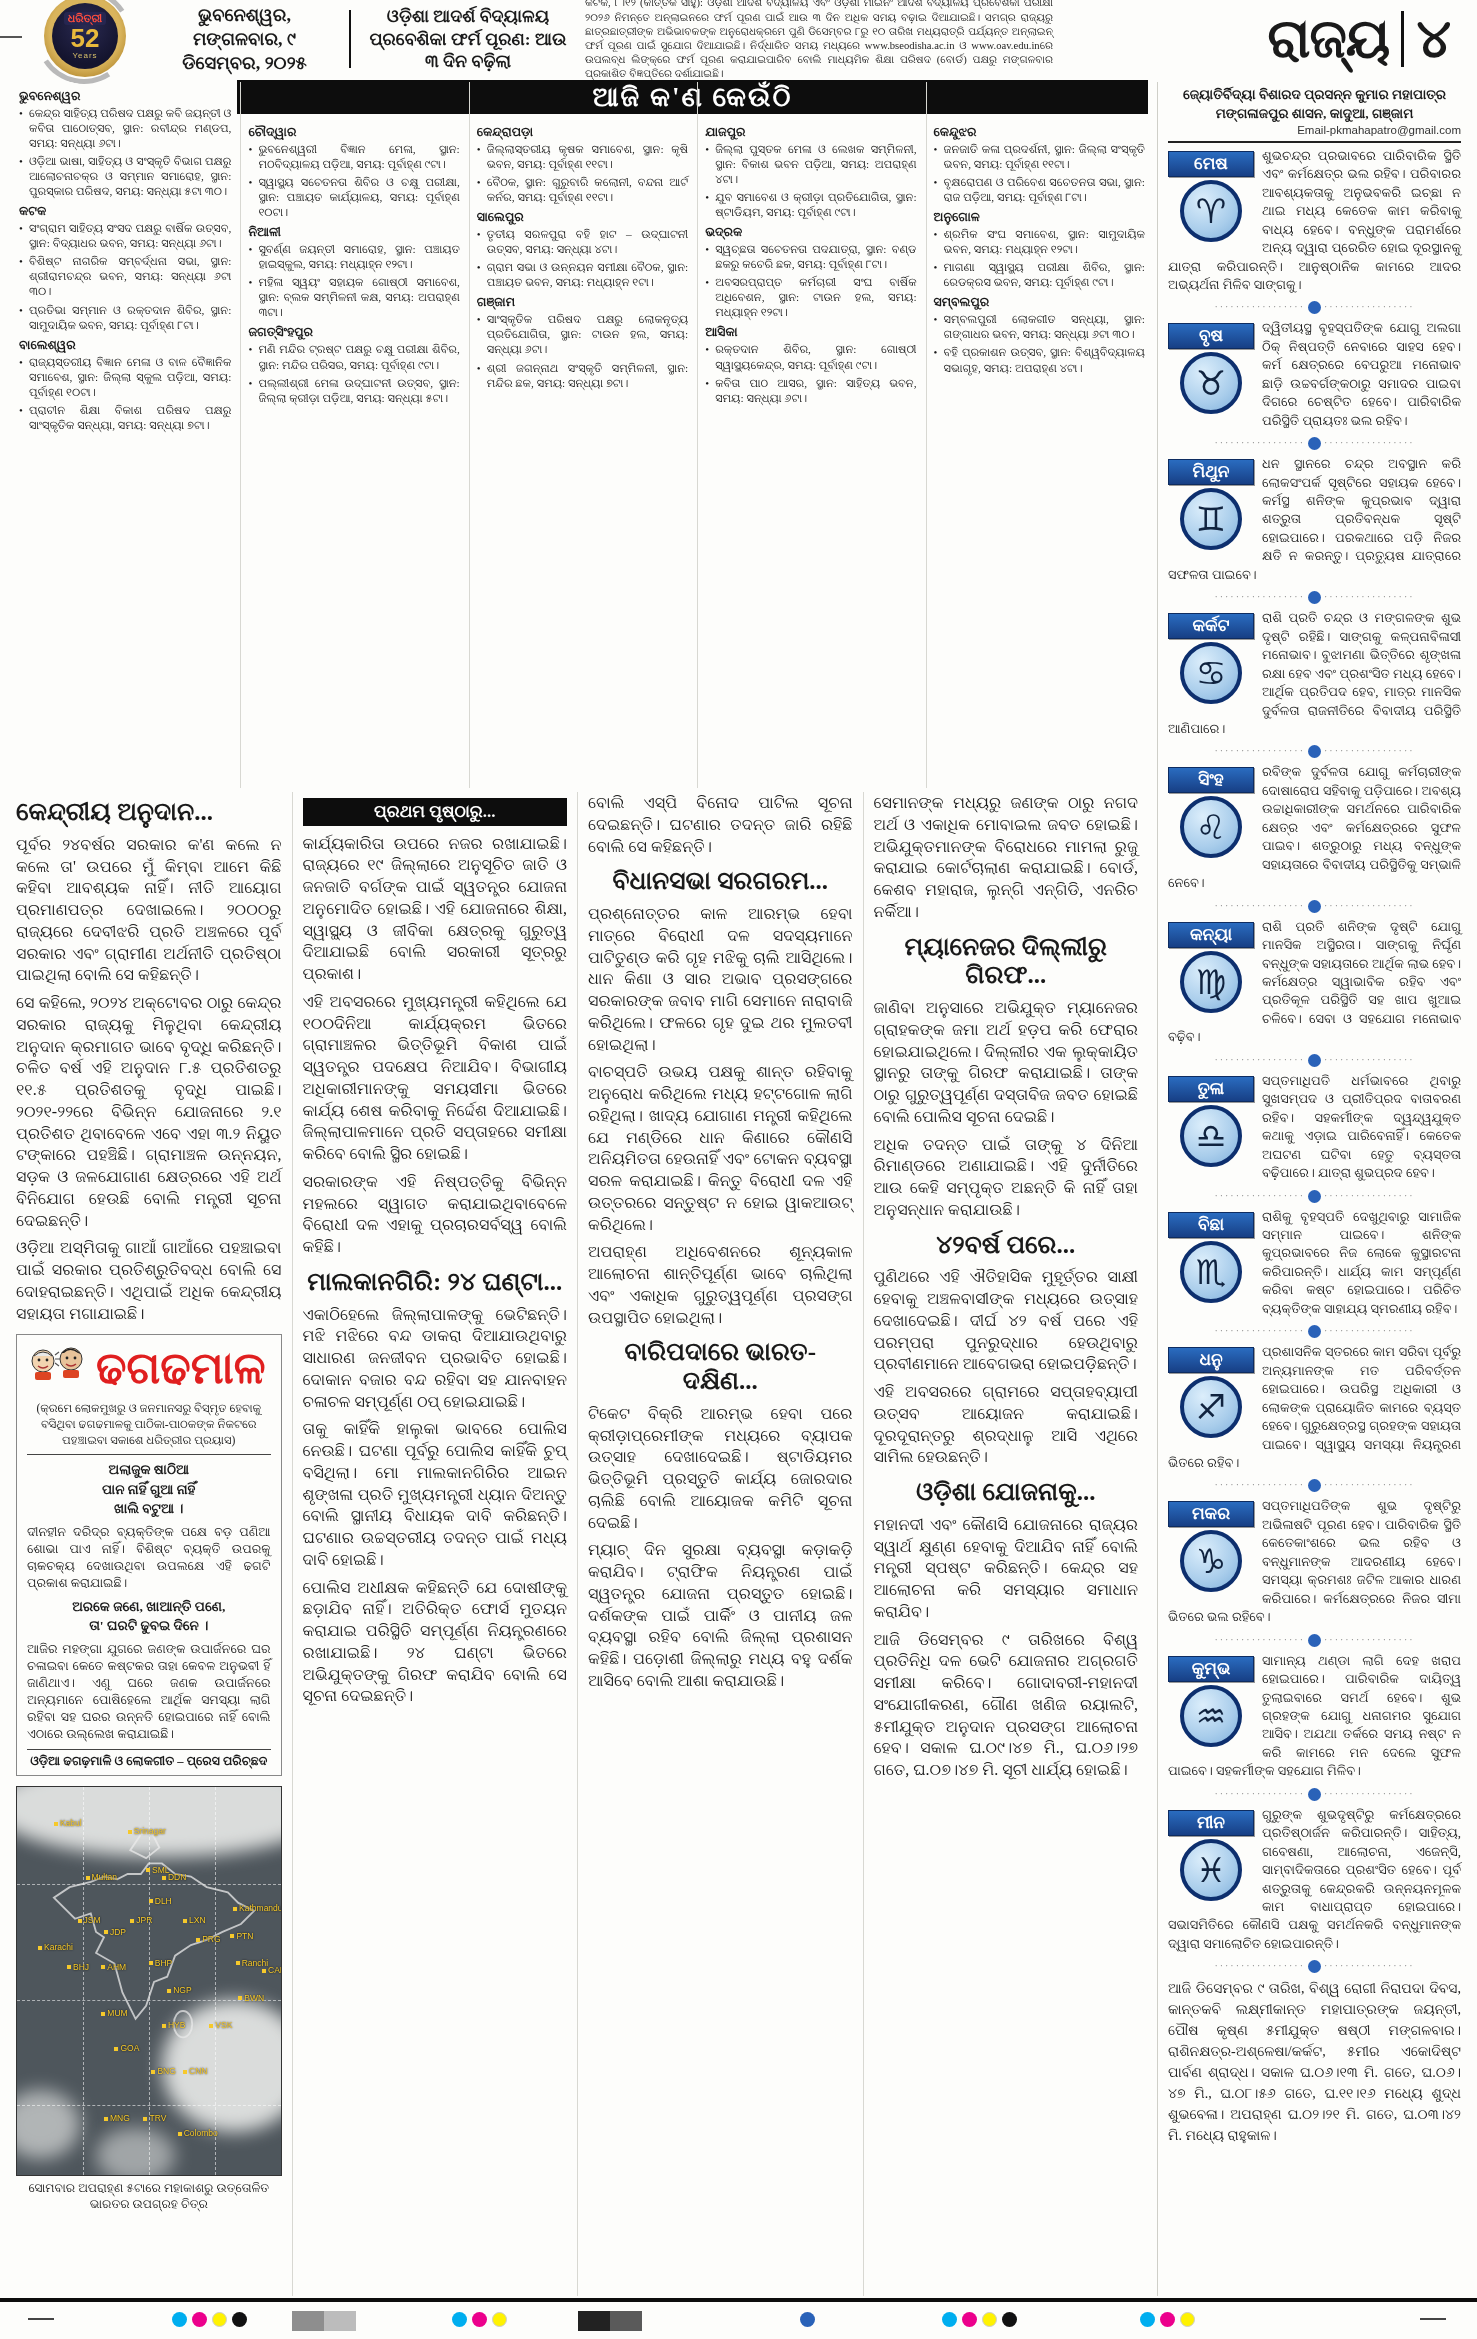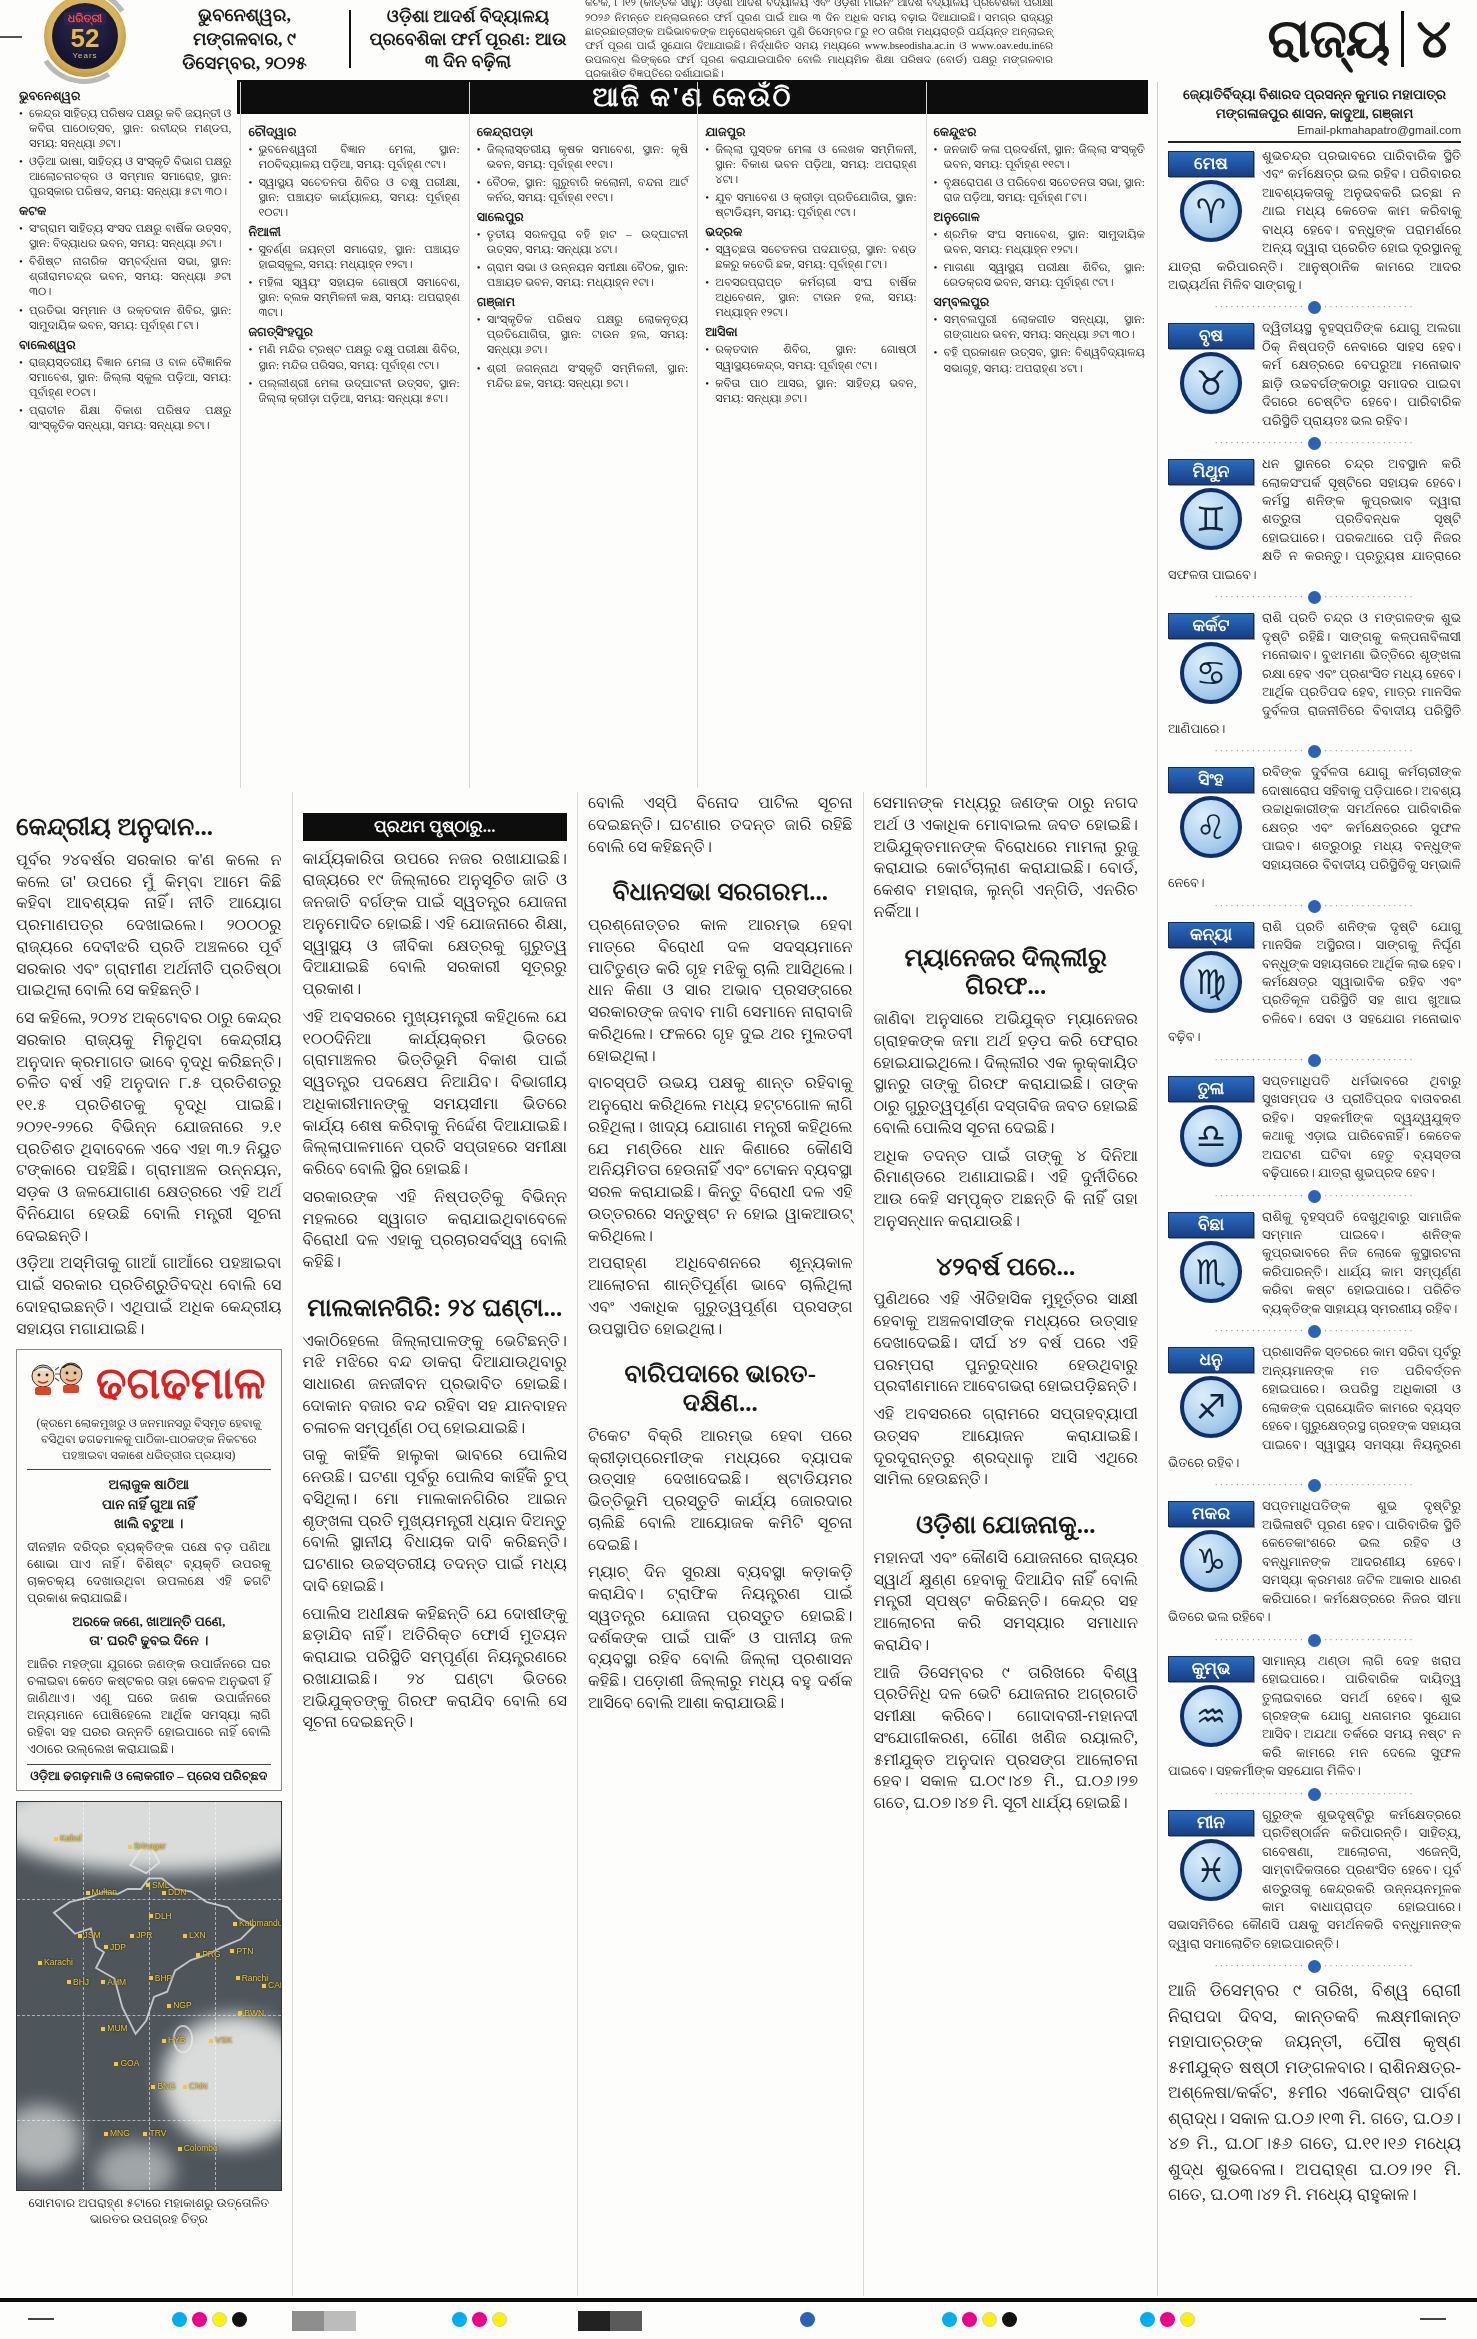--- a/index.html
+++ b/index.html
@@ -39,21 +39,21 @@
   .lcol + .lcol { border-left:1px solid #d8d8d2; }
   .lcol.below-banner { padding-top:38px; }
   .lcol .city { font-family:"Liberation Sans",sans-serif; font-weight:bold; font-size:12.5px; margin:5px 0 2px; }
   .lcol .item { font-size:11.4px; line-height:1.32; text-align:justify; margin-bottom:3px; padding-left:10px; position:relative; }
   .lcol .item::before { content:"•"; position:absolute; left:0; top:0; font-size:11px; }
   
   #articles { position:absolute; left:6px; top:792px; width:1142px; height:1504px; display:flex; overflow:hidden; }
   .acol { width:25%; padding:0 10px; overflow:hidden; }
   .acol + .acol { border-left:1px solid #d8d8d2; }
   .article { margin-bottom:10px; }
-  .art-head { font-size:25px; font-weight:bold; line-height:1.15; margin:21px 0 7px; }
+  .art-head { font-size:25px; font-weight:bold; line-height:1.15; margin:6px 0 7px; }
   .art-head.center { text-align:center; }
   .art-head.inverse { background:#0d0d0d; color:#fff; display:block; text-align:center; padding:4px 8px; font-size:17px; }
   .art-head:empty { display:none; }
   .art-body p { font-size:16px; line-height:1.36; text-align:justify; margin-bottom:6px; }
   
   #dhaga { border:1px solid #888; padding:8px 10px 6px; margin:8px 0 10px; position:relative; }
   #dhaga .title-row { display:flex; align-items:center; }
   #dhaga .toon { width:64px; height:52px; flex:0 0 auto; }
   #dhaga .title { flex:1; text-align:center; color:#e01f1f; font-size:44px; font-weight:bold; line-height:1; }
   #dhaga .intro { font-size:11.6px; line-height:1.35; text-align:center; margin:6px 0 5px; border-bottom:1.5px solid #444; padding-bottom:6px; }
@@ -79,21 +79,21 @@
   .sign-head { float:left; width:86px; margin:4px 8px 2px 0; }
   .sign-label { display:block; background:linear-gradient(180deg,#2a6cc0,#173f85); color:#fff; font-weight:bold;
     font-size:17px; text-align:center; padding:2px 4px; border:1px solid #0e2c60; box-shadow:1px 1px 0 #999; }
   .sign-icon { display:flex; align-items:center; justify-content:center; width:62px; height:62px; margin:3px auto 0;
     border-radius:50%; background:radial-gradient(circle at 35% 30%, #dceefb 0%, #a9cdeb 60%, #7fb0dc 100%);
     border:4px solid #0d2f6e; color:#10233f; font-size:34px; font-family:"DejaVu Sans",sans-serif; }
   .sign-text { font-size:13px; line-height:1.42; text-align:justify; }
   .dotsep { clear:both; text-align:center; color:#8a8a8a; font-size:10px; letter-spacing:2px; line-height:1;
     margin:7px 0 5px; position:relative; overflow:hidden; white-space:nowrap; }
   .dotsep .bluedot { display:inline-block; width:13px; height:13px; background:#2a62b8; border-radius:50%; vertical-align:middle; margin:0 3px; }
-  #panchanga { font-size:17px; line-height:1.5; text-align:justify; margin-top:0; }
+  #panchanga { font-size:14px; line-height:1.5; text-align:justify; margin-top:0; }
   
   #footrule { position:absolute; left:0; top:2298px; width:1477px; height:4px; background:#0d0d0d; }
   #footstrip { position:absolute; left:0; top:2306px; width:1477px; height:33px; }
   .regmark { position:absolute; top:12px; height:2px; width:26px; background:#444; }
   .dotgroup { position:absolute; top:6px; display:flex; gap:5px; }
   .dotgroup i { width:15px; height:15px; border-radius:50%; display:block; }
   .sqgroup { position:absolute; top:5px; display:flex; }
   .sqgroup i { width:32px; height:20px; display:block; }
   .clearfix::after{ content:""; display:block; clear:both; }
 </style>

